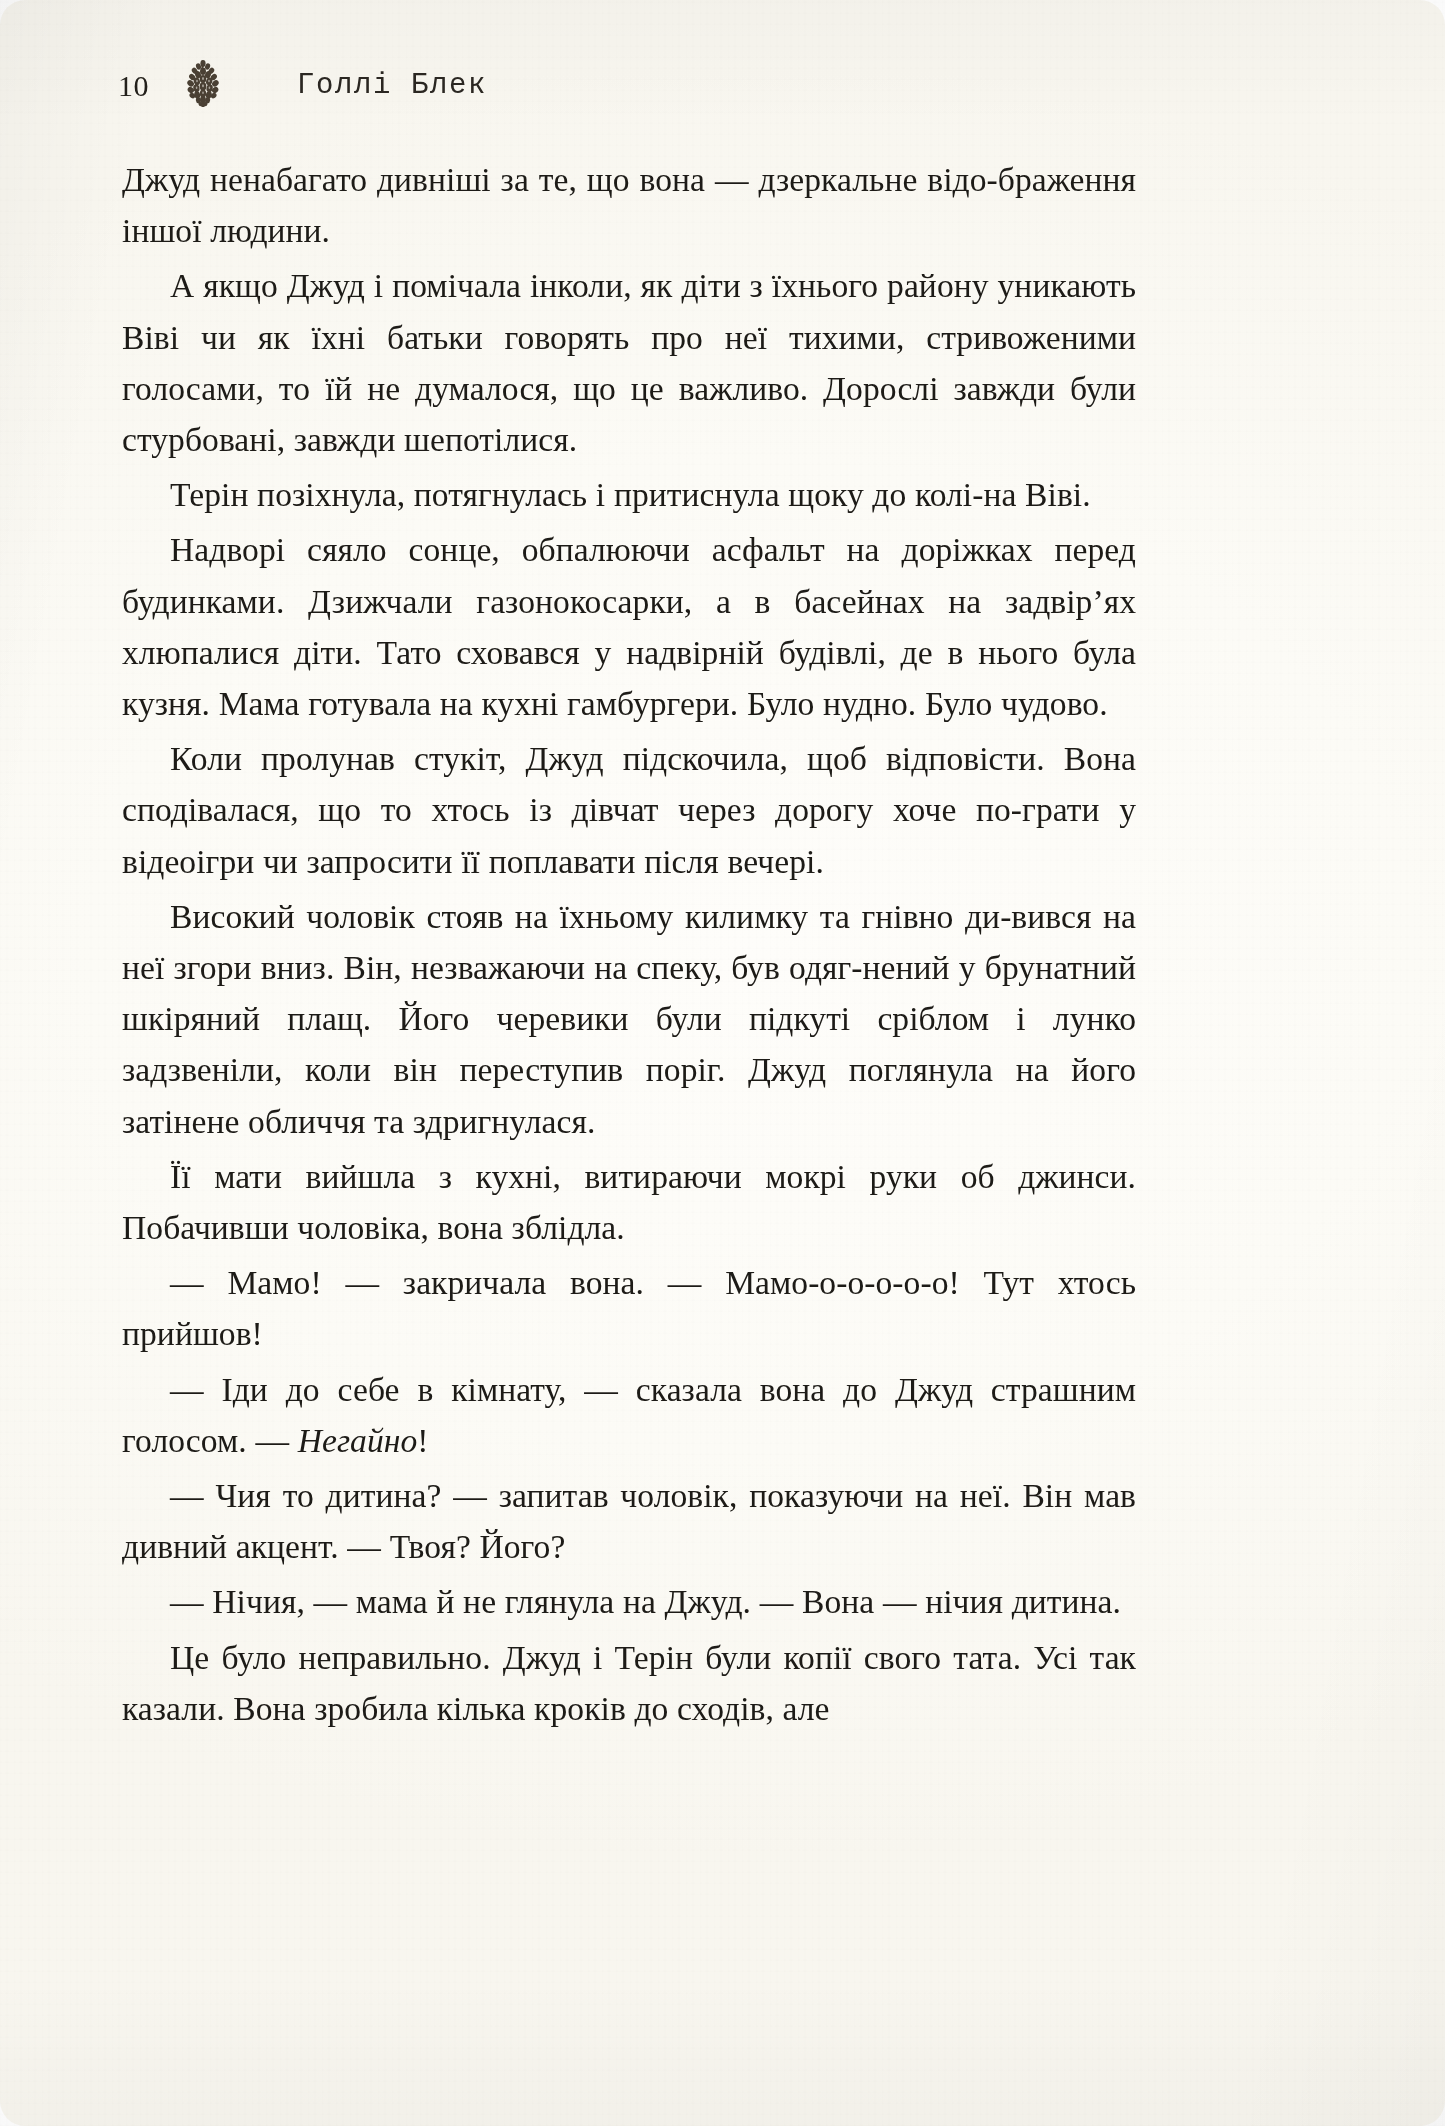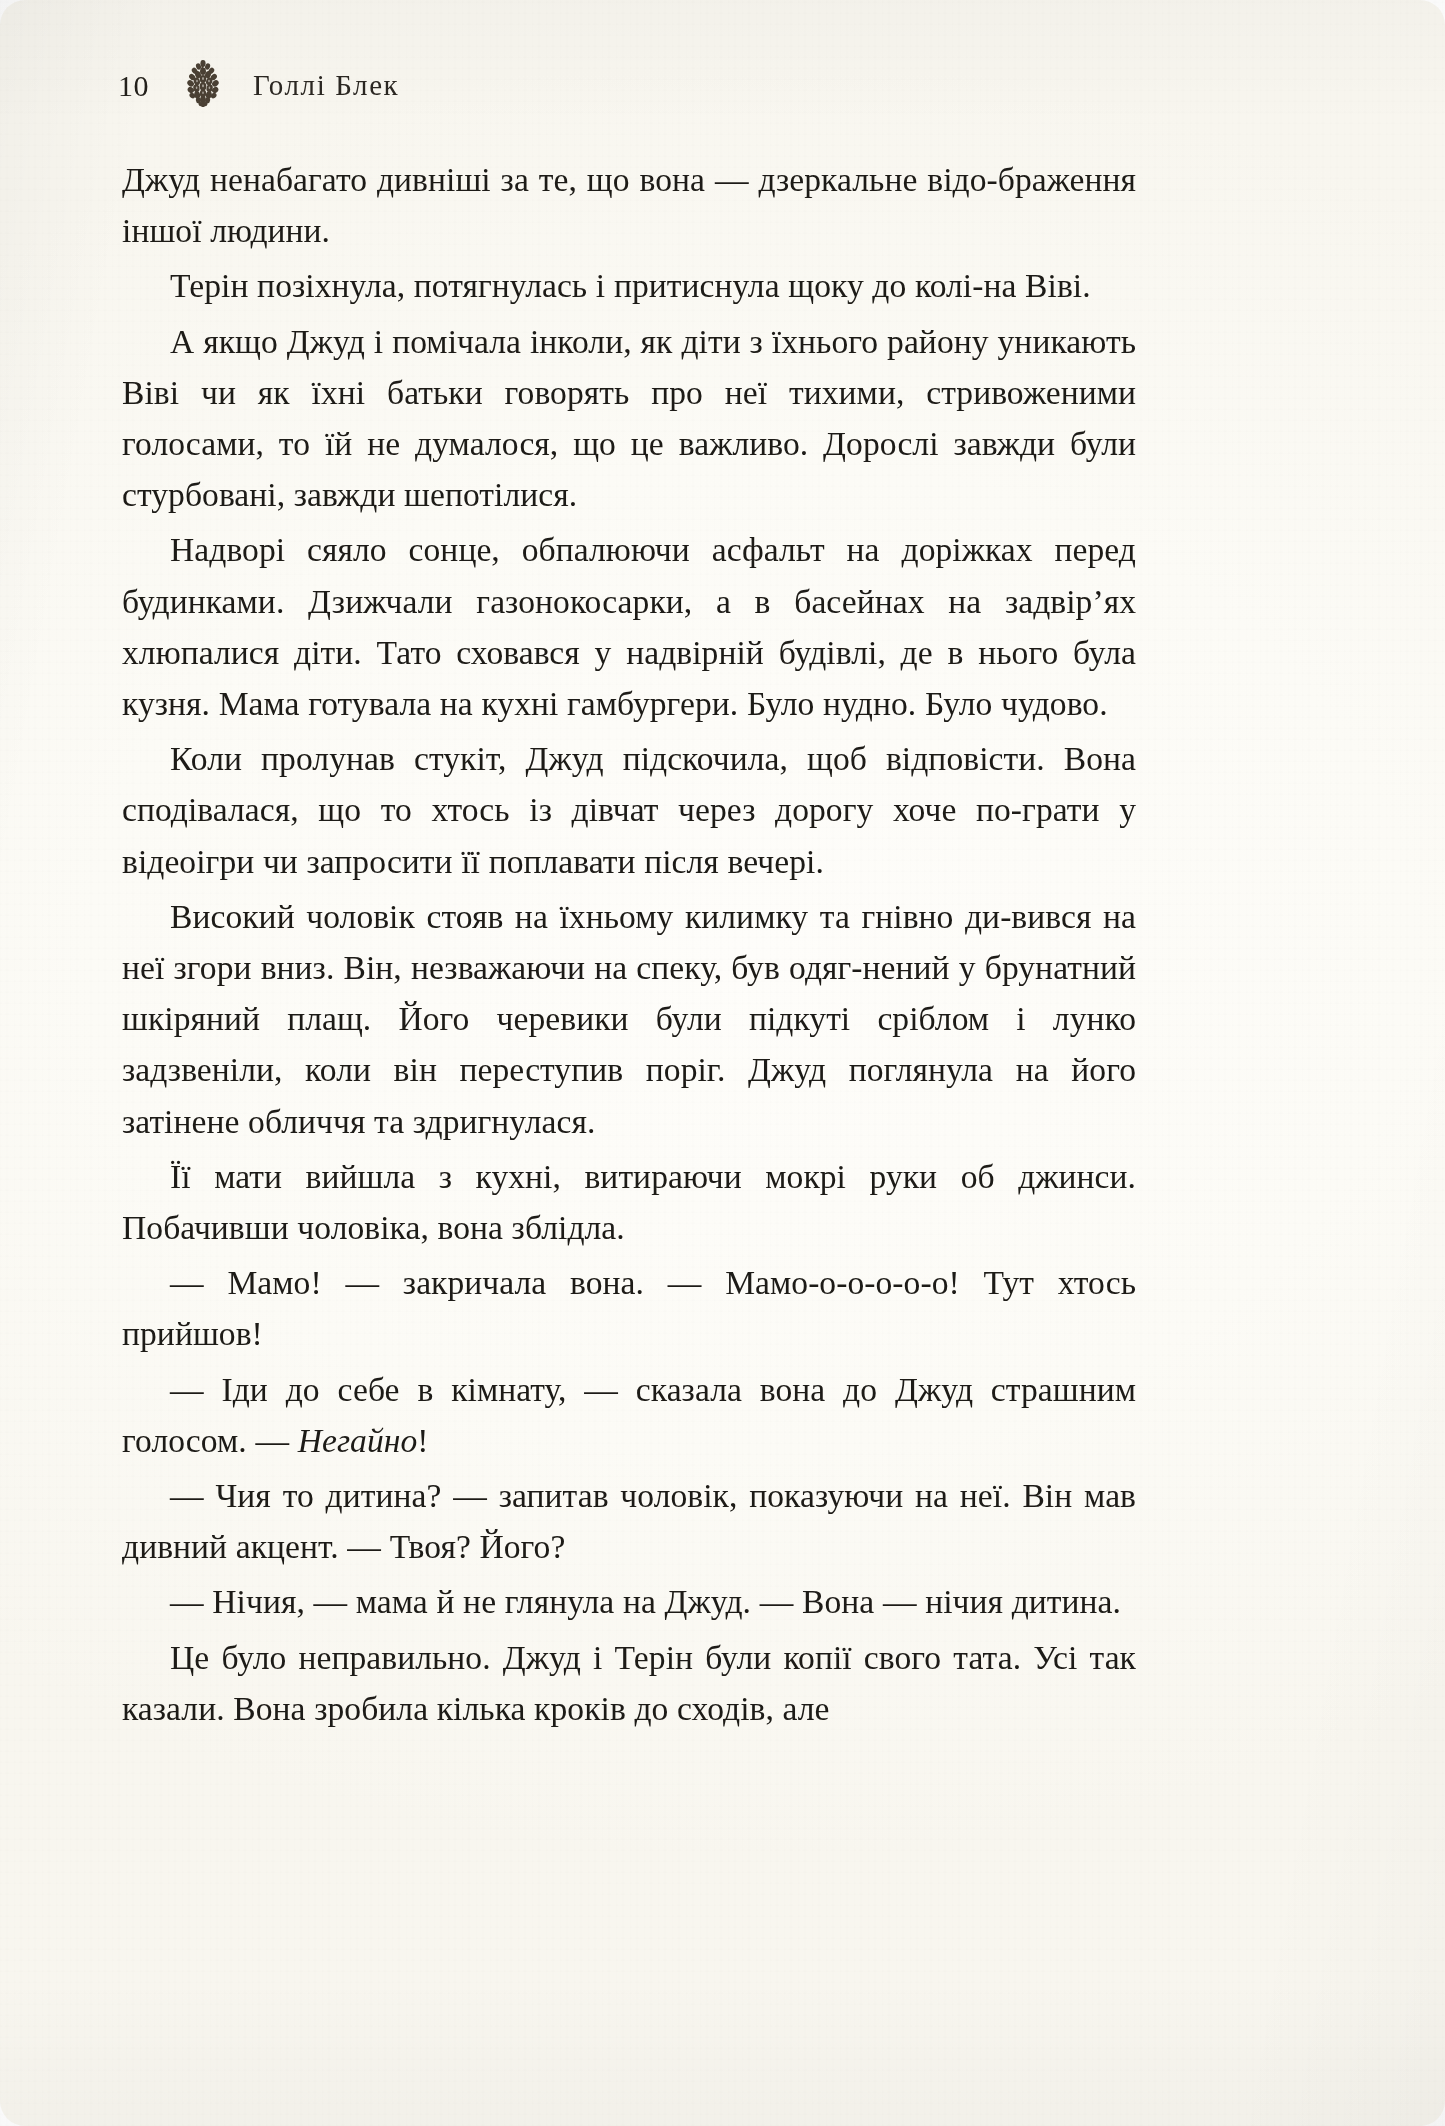--- a/index.html
+++ b/index.html
@@ -78,26 +78,27 @@
   .head-ornament {
     width: 48px;
     height: 52px;
     margin: 0 26px 0 30px;
     display: block;
     position: relative;
     top: -3px;
   }
   .head-ornament svg { display: block; width: 100%; height: 100%; }
   .head-title {
-    font-family: Liberation Serif, serif;
+    font-family: Liberation Mono, monospace;
     font-size: 29px;
     color: #2b2722;
     letter-spacing: 1.6px;
     line-height: 1;
     white-space: nowrap;
+    margin-left: 44px;
   }
 
   
   .textblock {
     position: absolute;
     left: 118px;
     top: 150px;
     width: 1022px;
     z-index: 2;
   }
@@ -183,22 +184,22 @@
           <ellipse cx="24" cy="36.8" rx="0.8" ry="1.3"></ellipse>
         </g>
       </svg>
     </span>
 
     <span class="head-title">Голлі Блек</span>
   </div>
 
   <div class="textblock">
     <p class="para no-indent">Джуд ненабагато дивніші за те, що вона — дзеркальне відо-бра­ження іншої людини.</p>
+    <p class="para">А якщо Джуд і помічала інколи, як діти з їхнього району уникають Віві чи як їхні батьки говорять про неї тихими, стривоженими голосами, то їй не думалося, що це важливо. Дорослі завжди були стурбовані, завжди шепотілися.</p>
     <p class="para">Терін позіхнула, потягнулась і притиснула щоку до колі-на Віві.</p>
-    <p class="para">А якщо Джуд і помічала інколи, як діти з їхнього району уникають Віві чи як їхні батьки говорять про неї тихими, стривоженими голосами, то їй не думалося, що це важливо. Дорослі завжди були стурбовані, завжди шепотілися.</p>
     <p class="para">Надворі сяяло сонце, обпалюючи асфальт на доріжках перед будинками. Дзижчали газонокосарки, а в басейнах на задвір’ях хлюпалися діти. Тато сховався у надвірній будівлі, де в нього була кузня. Мама готувала на кухні гамбургери. Було нудно. Було чудово.</p>
     <p class="para">Коли пролунав стукіт, Джуд підскочила, щоб відповісти. Вона сподівалася, що то хтось із дівчат через дорогу хоче по-грати у відеоігри чи запросити її поплавати після вечері.</p>
     <p class="para">Високий чоловік стояв на їхньому килимку та гнівно ди-вився на неї згори вниз. Він, незважаючи на спеку, був одяг-нений у брунатний шкіряний плащ. Його черевики були підкуті сріблом і лунко задзвеніли, коли він переступив поріг. Джуд поглянула на його затінене обличчя та здригнулася.</p>
     <p class="para">Її мати вийшла з кухні, витираючи мокрі руки об джинси. Побачивши чоловіка, вона зблідла.</p>
     <p class="para">— Мамо! — закричала вона. — Мамо-о-о-о-о-о! Тут хтось прийшов!</p>
     <p class="para"><span>— Іди до себе в кімнату, — сказала вона до Джуд страшним голосом. — </span><em>Негайно</em><span>!</span></p>
     <p class="para">— Чия то дитина? — запитав чоловік, показуючи на неї. Він мав дивний акцент. — Твоя? Його?</p>
     <p class="para">— Нічия, — мама й не глянула на Джуд. — Вона — нічия дитина.</p>
     <p class="para">Це було неправильно. Джуд і Терін були копії свого тата. Усі так казали. Вона зробила кілька кроків до сходів, але</p>
   </div>

